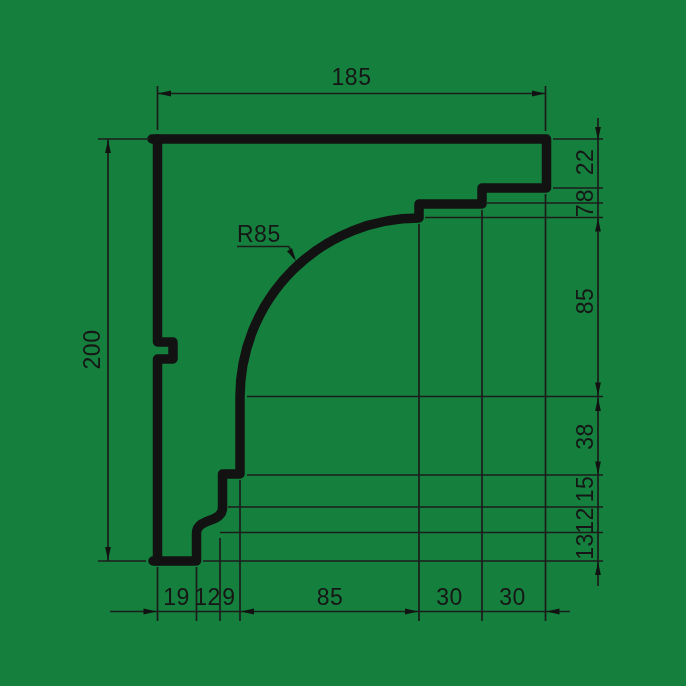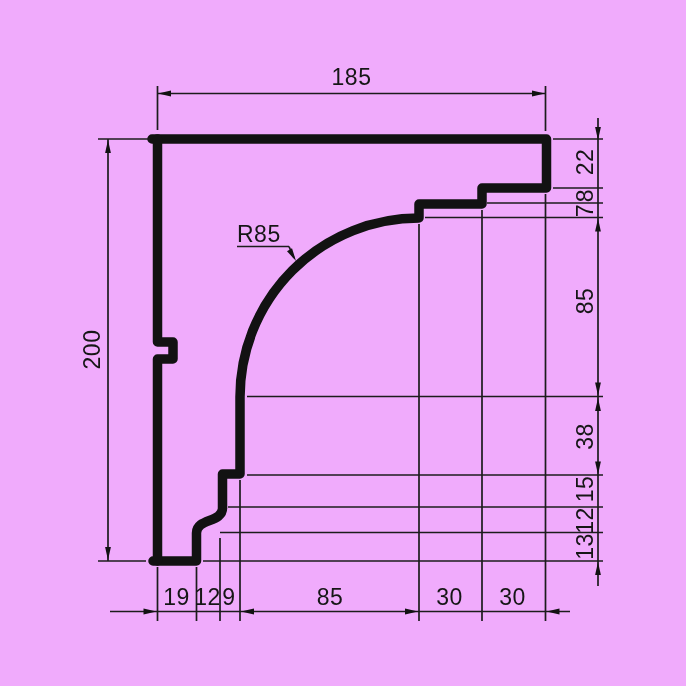--- a/index.html
+++ b/index.html
@@ -4,21 +4,21 @@
 <style>
   html, body {
     margin: 0;
     padding: 0;
     background: #ffffff;
   }
   .stage {
     width: 686px;
     height: 686px;
     position: relative;
-    background: #f0abfc;
+    background: #15803d;
     overflow: hidden;
   }
   svg { display: block; }
   .thick {
     fill: none;
     stroke: #121212;
     stroke-width: 9.5;
     stroke-linecap: round;
     stroke-linejoin: round;
   }

